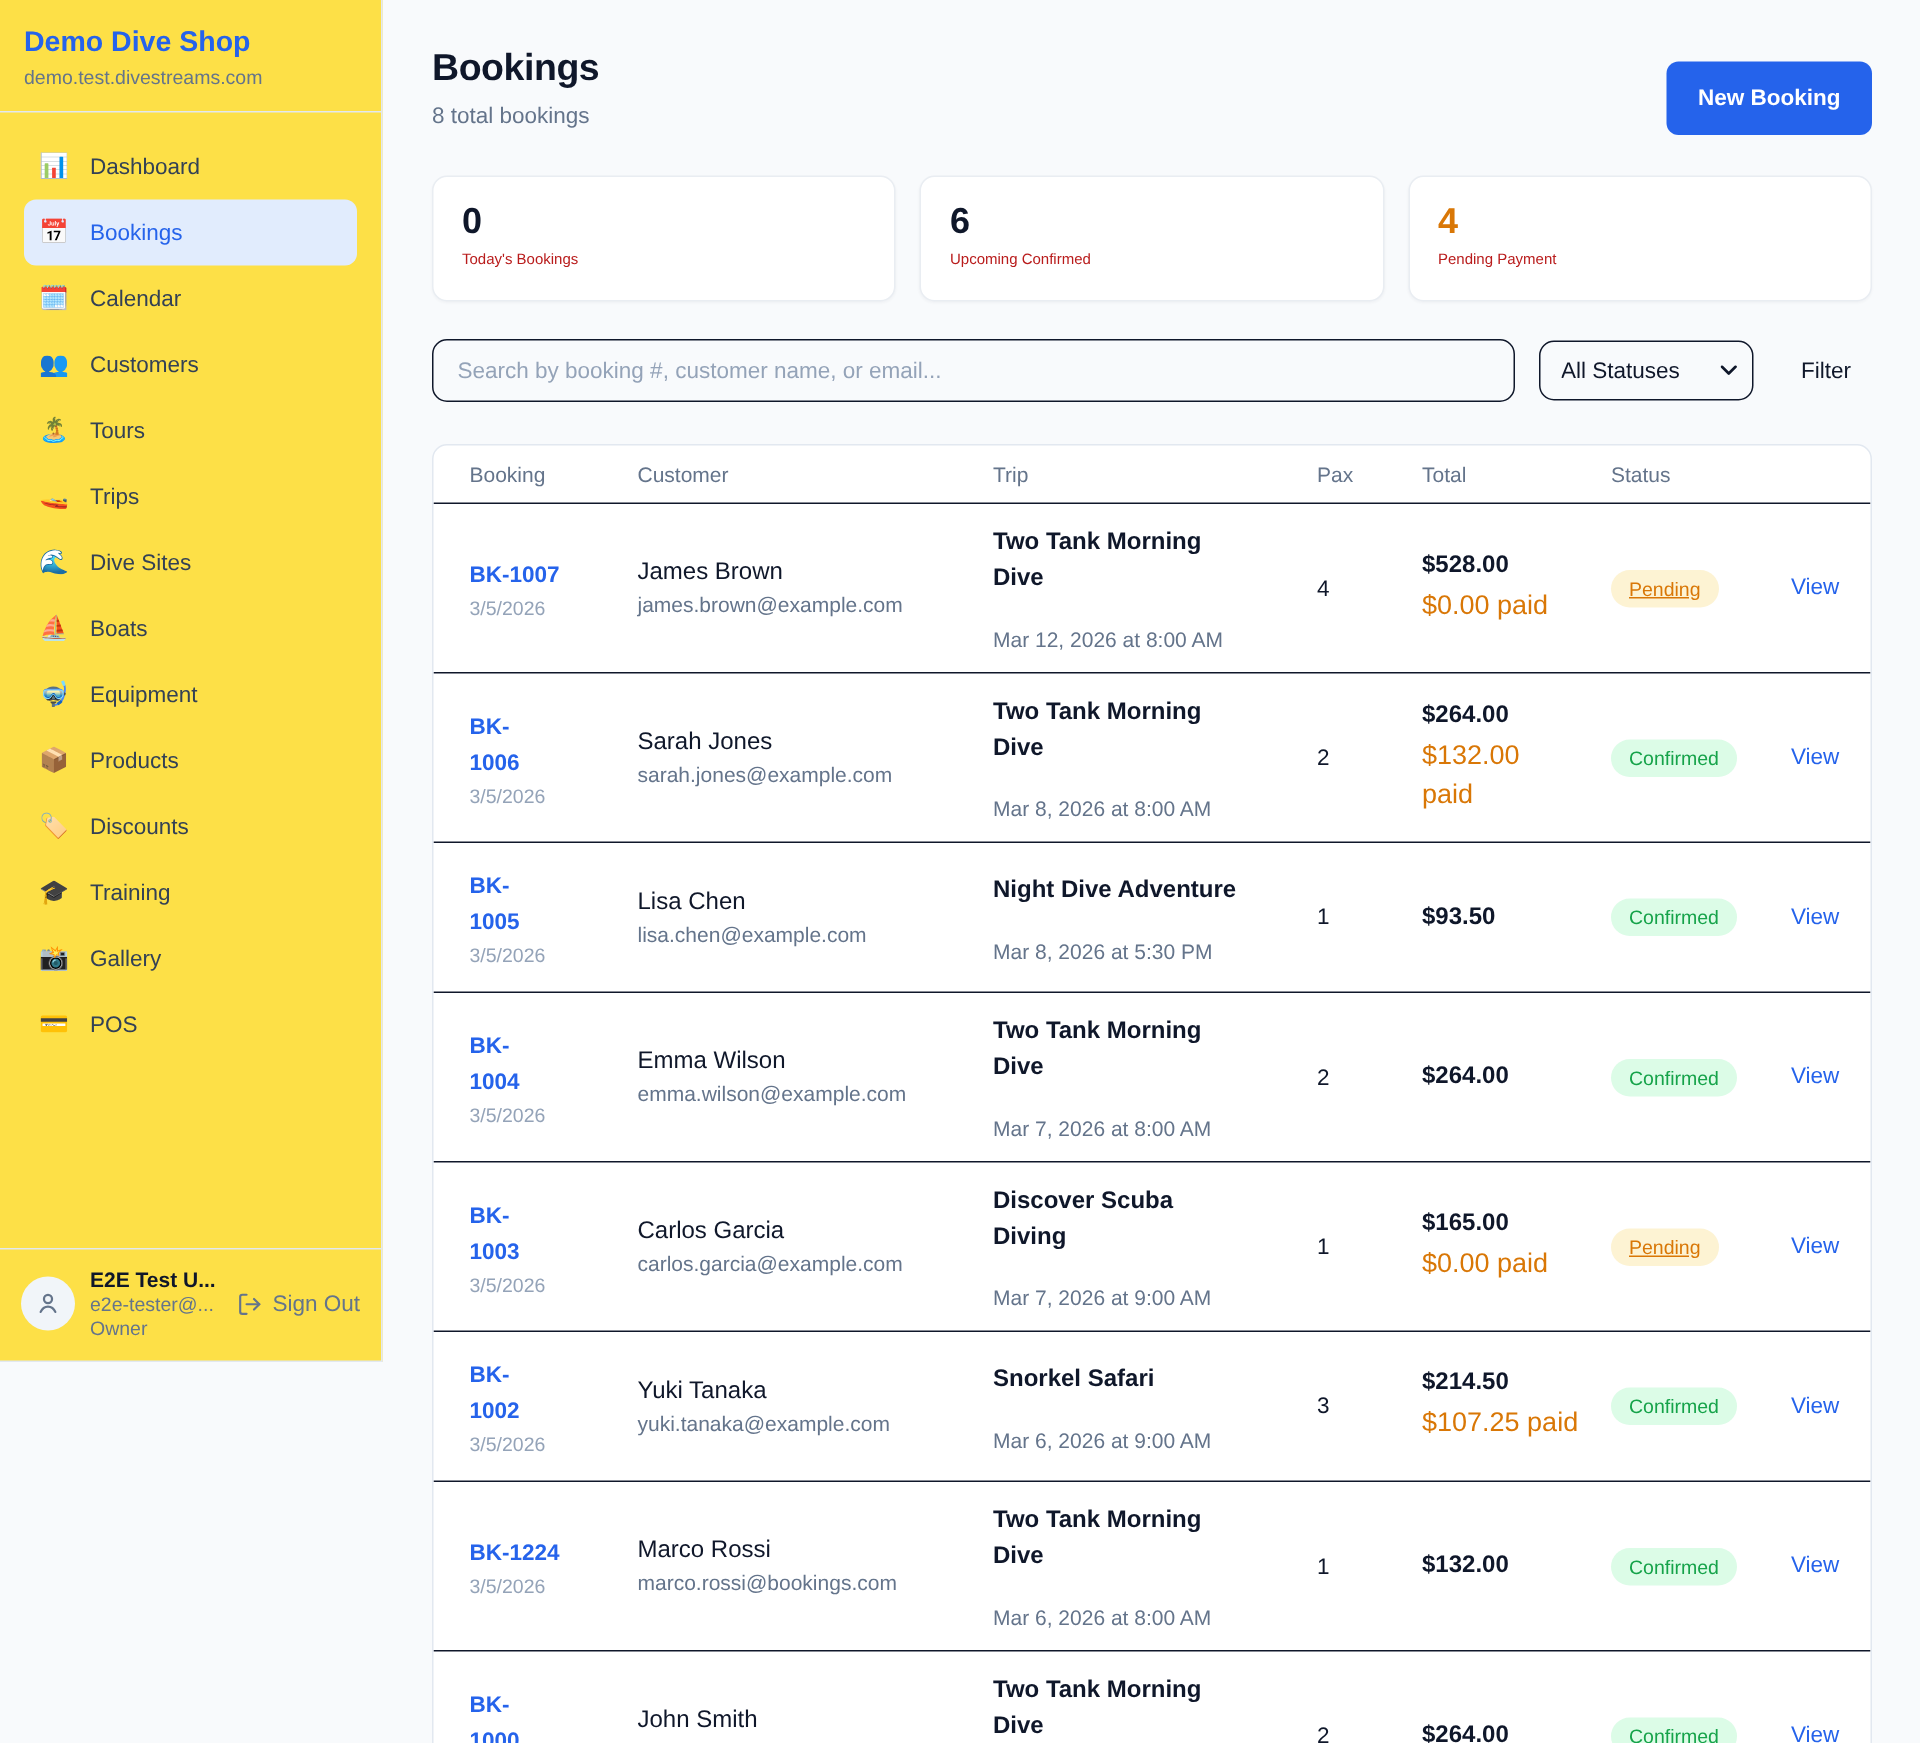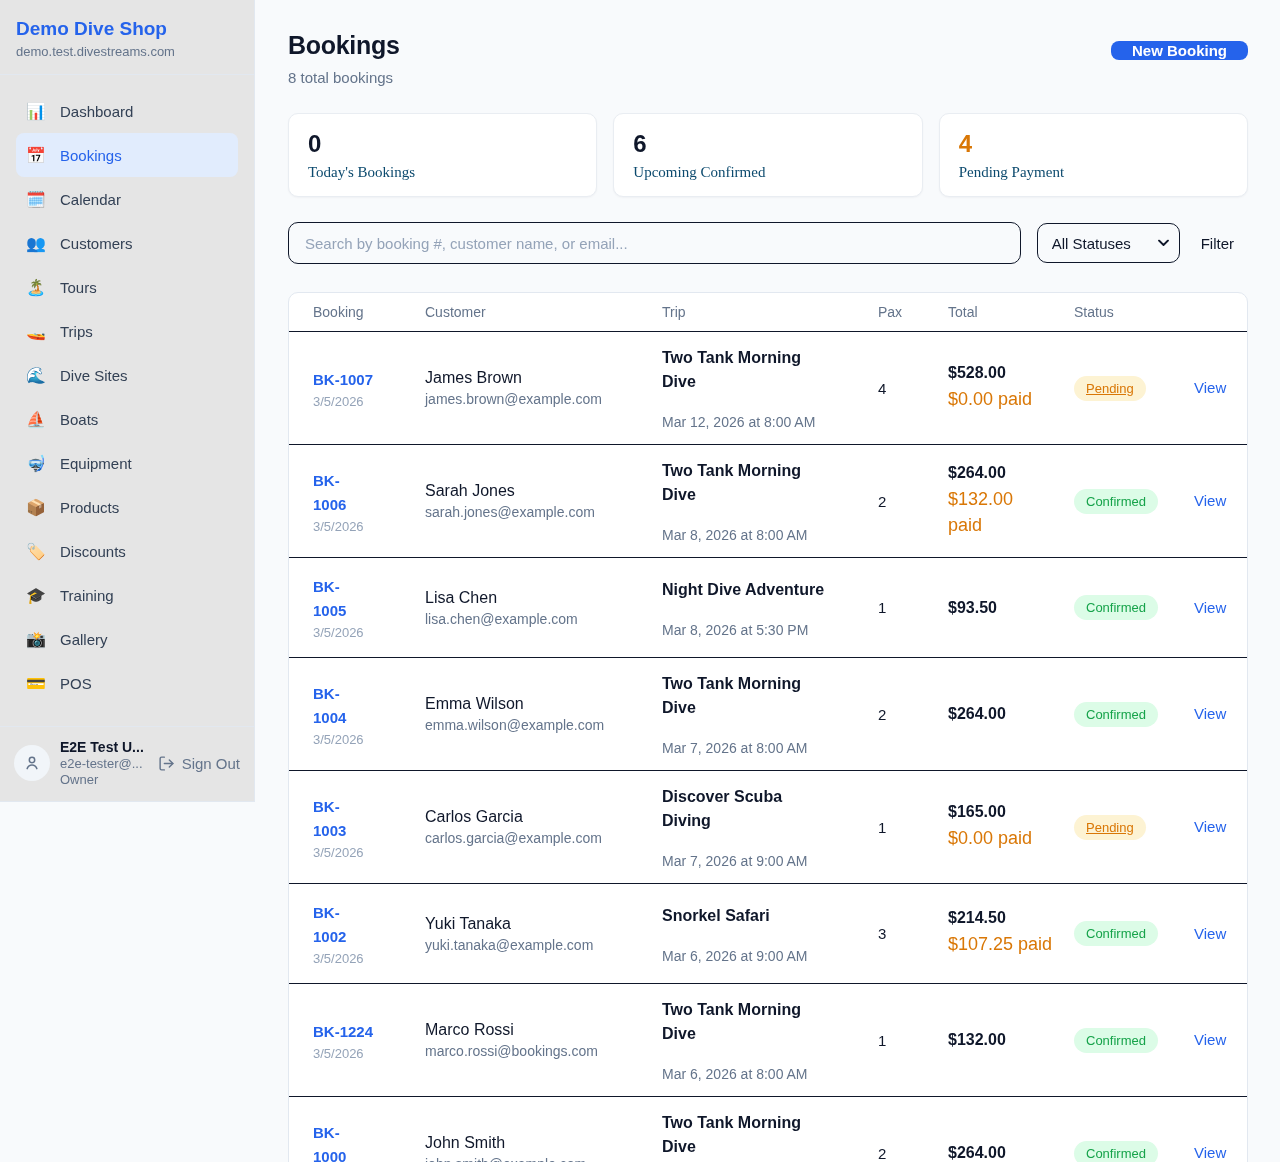--- a/index.html
+++ b/index.html
@@ -8,22 +8,22 @@
   body {
     font-family:"Liberation Sans", sans-serif;
     background:#f8fafc;
     color:#0f172a;
     position:relative;
     overflow:hidden;
   }
   
   .sidebar {
     position:absolute; left:0; top:0;
-    width:255px; height:802px;
-    background:#e5e5e5;
+    width:255px; height:908px;
+    background:#fde047;
     border-right:1px solid #e2e8f0;
     border-bottom:1px solid #e2e8f0;
   }
   .sidebar-header { padding:18px 16px 15px; border-bottom:1px solid #e2e8f0; }
   .shop-name { font-size:19px; font-weight:700; color:#2563eb; }
   .shop-domain { font-size:13px; color:#64748b; margin-top:4px; }
   .nav { padding:14px 16px; }
   .nav-item {
     display:flex; align-items:center; gap:14px;
     height:44px; padding:0 10px; border-radius:8px;
@@ -47,48 +47,48 @@
   .user-email, .user-role { font-size:13px; color:#64748b; margin-top:1px; white-space:nowrap; }
   .signout { display:flex; align-items:center; gap:7px; color:#64748b; font-size:15px; cursor:pointer; white-space:nowrap; }
   
   .main { position:absolute; left:255px; top:0; width:1025px; padding:31px 32px 0 33px; }
   .title-row { display:flex; justify-content:space-between; align-items:flex-start; }
   .page-title { font-size:25px; font-weight:700; color:#0f172a; letter-spacing:-0.3px; }
   .page-subtitle { font-size:15px; color:#64748b; margin-top:9px; }
   .btn-primary {
     background:#2563eb; color:#ffffff; border:none;
     font-family:inherit; font-size:15px; font-weight:600;
-    padding:1px 21px; border-radius:8px; margin-top:10px; cursor:pointer;
+    padding:16px 21px; border-radius:8px; margin-top:10px; cursor:pointer;
   }
   .stats { display:grid; grid-template-columns:repeat(3,1fr); gap:16px; margin-top:27px; }
   .stat-card {
     background:#ffffff; border:1px solid #e9edf2; border-radius:10px;
     padding:16px 19px; height:84px;
     box-shadow:0 1px 2px rgba(16,24,40,.04);
   }
   .stat-value { font-size:24px; font-weight:700; color:#0f172a; }
-  .stat-label { font-size:15px; color:#0c4a6e; margin-top:6px;font-family:Liberation Serif, serif; }
+  .stat-label { font-size:10px; color:#b91c1c; margin-top:6px; }
   .filter-row { display:flex; align-items:center; gap:16px; margin-top:25px; }
   .search-input {
     flex:1; height:42px;
     border:1.5px solid #0f172a; border-radius:10px;
     background:#f8fafc; padding:0 16px;
     font-family:inherit; font-size:15px; color:#0f172a;
   }
   .search-input::placeholder { color:#94a3b8; }
   .select-wrap { position:relative; width:143px; flex:0 0 143px; }
   .status-select {
     appearance:none; -webkit-appearance:none;
     width:100%; height:40px;
     border:1.5px solid #0f172a; border-radius:10px;
     background:#f8fafc; padding:0 28px 0 14px;
     font-family:inherit; font-size:15px; color:#0f172a; cursor:pointer;
   }
   .chevron { position:absolute; right:11px; top:50%; transform:translateY(-50%); pointer-events:none; display:flex; }
-  .filter-label { font-size:15px; color:#0f172a; margin:0 14px 0 5px; background:none; border:none; font-family:inherit; cursor:pointer; }
+  .filter-label { font-size:15px; color:#0f172a; margin:0 14px 0 16px; background:none; border:none; font-family:inherit; cursor:pointer; }
   
   .table-card { background:#ffffff; border:1px solid #e2e8f0; border-radius:10px; margin-top:28px; overflow:hidden; }
   .tgrid { display:grid; grid-template-columns:112px 237px 216px 70px 126px 120px 1fr; padding:0 24px; align-items:center; }
   .thead { height:39px; border-bottom:1px solid #0f172a; color:#64748b; font-size:14px; }
   .trow { min-height:100px; border-bottom:1px solid #0f172a; padding-top:14px; padding-bottom:14px; }
   .trow:last-child { border-bottom:none; }
   .bid { font-size:15px; font-weight:600; color:#2563eb; white-space:pre-line; line-height:1.6; text-decoration:none; cursor:pointer; display:inline-block; }
   .bdate { font-size:13px; color:#94a3b8; margin-top:2px; }
   .cust-name { font-size:16px; color:#0f172a; font-weight:500; }
   .cust-email { font-size:14px; color:#64748b; margin-top:4px; }

